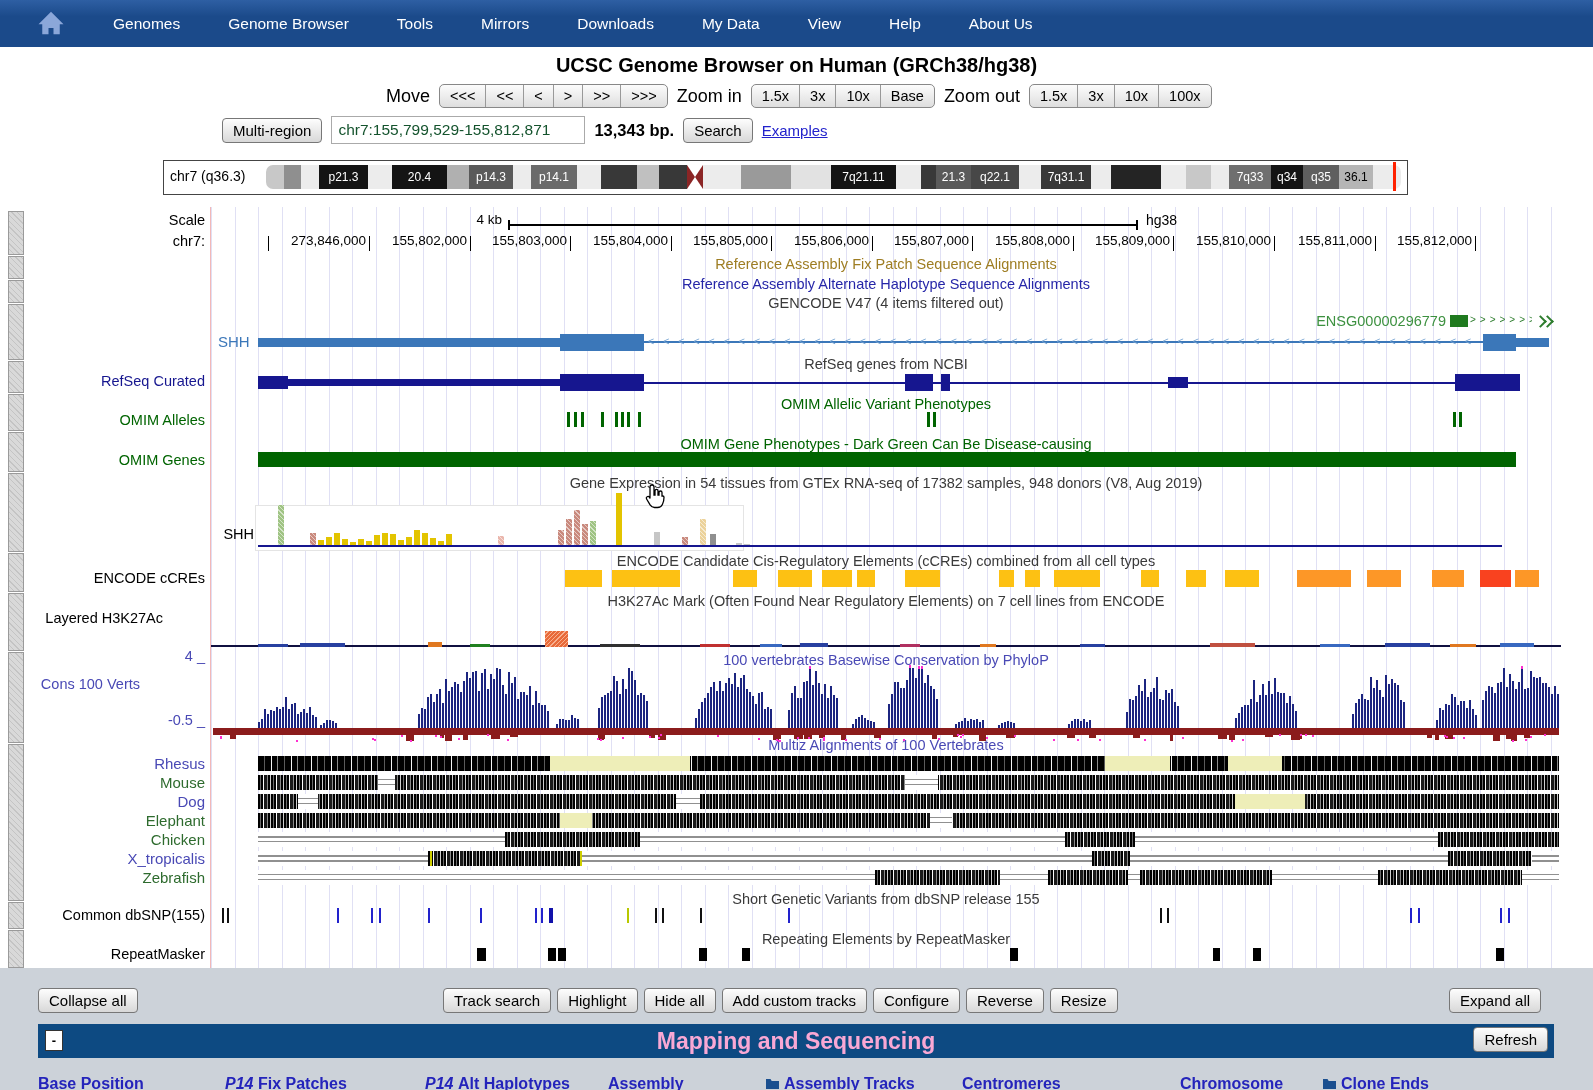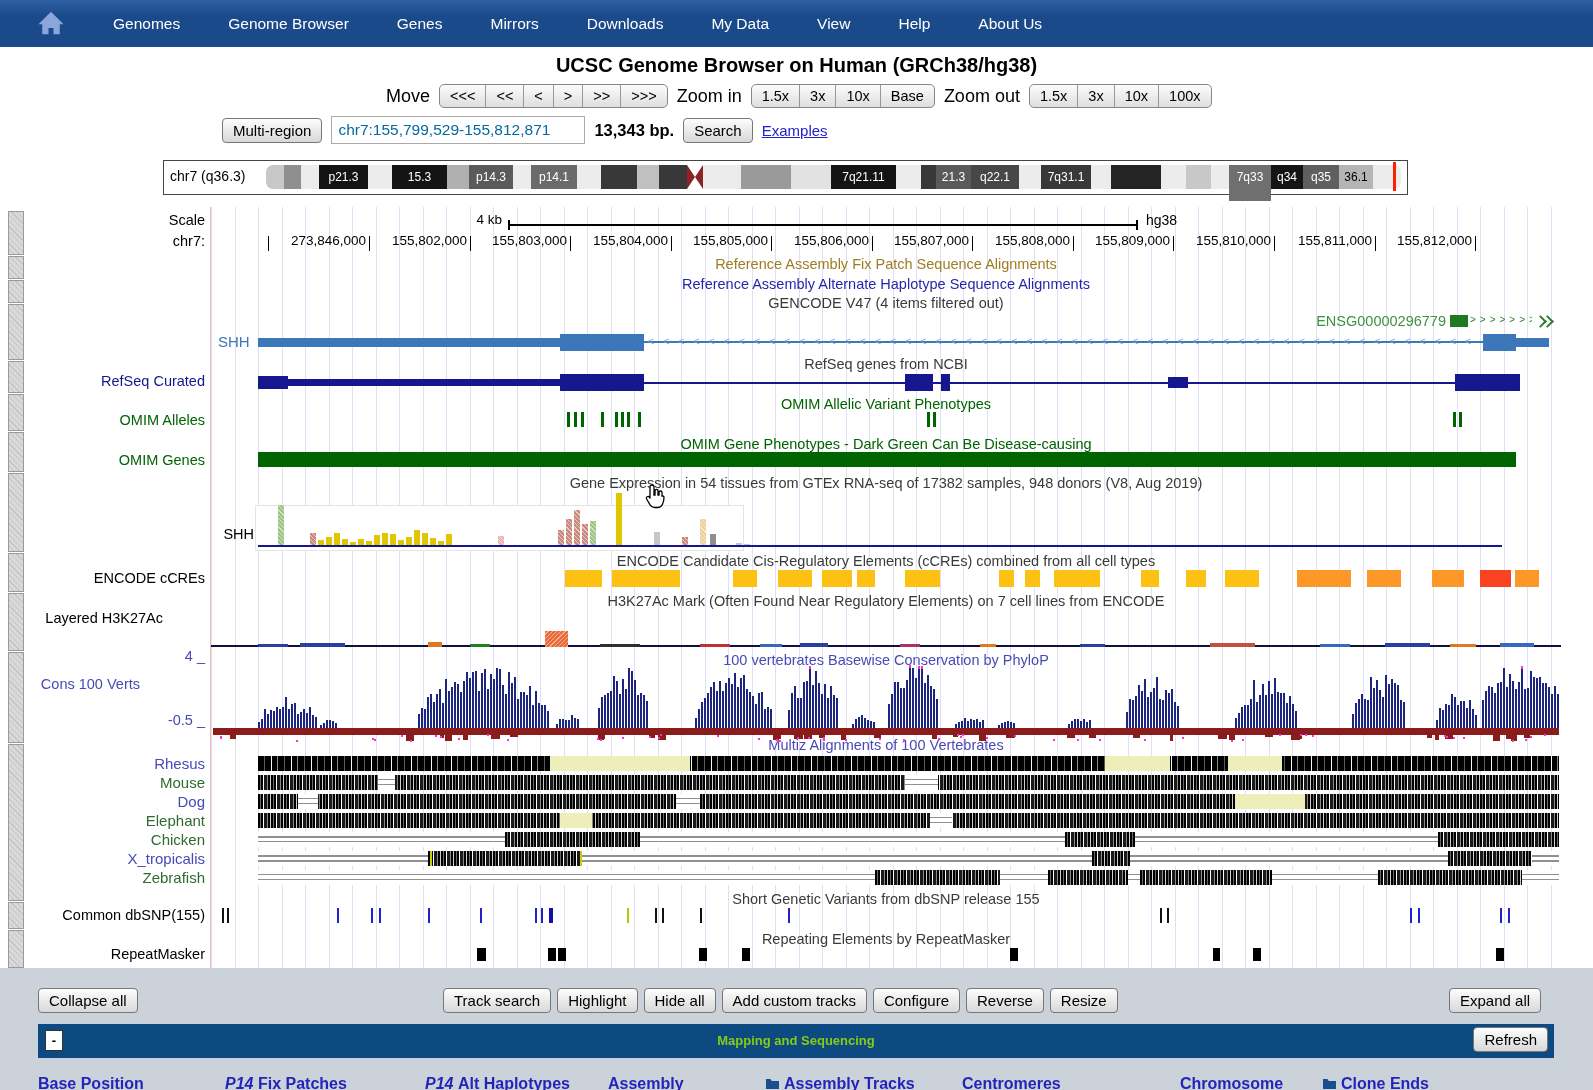--- a/index.html
+++ b/index.html
@@ -9,51 +9,51 @@
   #navitems{display:flex;gap:48px;margin-left:113px;align-items:center;height:47px;}
   .navitem{color:#fff;font-size:15.5px;cursor:pointer;white-space:nowrap;}
   #title{position:absolute;top:54px;left:0;width:1593px;text-align:center;font-size:20px;font-weight:bold;color:#000;}
   #controls{position:absolute;top:82px;left:386px;display:flex;align-items:center;gap:9px;height:28px;}
   .ctl-label{font-size:18px;color:#000;white-space:nowrap;}
   .btngroup{display:inline-flex;border:1px solid #888;border-radius:5px;overflow:hidden;background:linear-gradient(#fcfcfc,#dedede);}
   .gbtn{padding:3px 10px;font-size:14.5px;border:none;border-left:1px solid #999;background:transparent;cursor:pointer;font-family:"Liberation Sans",sans-serif;}
   .gbtn:first-child{border-left:none;}
   #posrow{position:absolute;top:116px;left:222px;display:flex;align-items:center;gap:9px;}
   .fbtn{border:1px solid #777;border-radius:4px;background:linear-gradient(#fdfdfd,#d8d8d8);font-size:15px;padding:3px 10px;cursor:pointer;font-family:"Liberation Sans",sans-serif;white-space:nowrap;}
-  #position-input{width:240px;height:22px;font-size:15.5px;border:1px solid #aaa;padding:2px 6px;color:#0369a1;font-family:"Liberation Sans",sans-serif;}
+  #position-input{width:240px;height:22px;font-size:15.5px;border:1px solid #aaa;padding:2px 6px;color:#14532d;font-family:"Liberation Sans",sans-serif;}
   #search-input{width:492px;height:22px;font-size:15px;border:1px solid #777;padding:2px 6px;font-family:"Liberation Sans",sans-serif;}
   #bp{font-size:16.5px;font-weight:bold;color:#000;white-space:nowrap;}
   #examples{color:#2222cc;text-decoration:underline;font-size:15px;cursor:pointer;}
   #ideo{position:absolute;left:163px;top:160px;width:1243px;height:33px;border:1px solid #444;background:#fff;}
   #browser{position:absolute;top:207px;left:0;width:1593px;height:761px;background:#fff;}
   .dense{background:repeating-linear-gradient(90deg,#000 0 2px,#6a6a6a 2px 3px,#000 3px 5px,#fdfdfd 5px 6px,#1a1a1a 6px 9px,#8a8a8a 9px 10px,#000 10px 12px,#cfcfcf 12px 13px);}
   .dense2{background:repeating-linear-gradient(90deg,#000 0 6px,#5a5a5a 6px 7px,#000 7px 13px,#f5f5f5 13px 14px,#000 14px 19px,#8a8a8a 19px 20px);}
   .gapseg{background:linear-gradient(to bottom,#fff 0 4px,#909090 4px 5.5px,#fff 5.5px 9px,#909090 9px 10.5px,#fff 10.5px 15px);}
   #footer{position:absolute;top:968px;left:0;width:1593px;height:122px;background:#ccd2d9;overflow:hidden;}
   #secbar{position:absolute;left:38px;top:56px;width:1516px;height:34px;background:#0d4a82;}
-  #sectitle{display:block;width:100%;text-align:center;line-height:34px;font-size:13px;font-weight:bold;color:#84cc16;}
+  #sectitle{display:block;width:100%;text-align:center;line-height:34px;font-size:23px;font-weight:bold;color:#f9a8d4;}
   #collapsebtn{position:absolute;left:7px;top:6px;width:18px;height:21px;background:#fff;border:1px solid #333;font-size:13px;font-weight:bold;line-height:17px;text-align:center;cursor:pointer;padding:0;}
   #refreshbtn{position:absolute;right:6px;top:3px;}
   .grouplink{position:absolute;top:107px;font-size:16px;font-weight:bold;color:#2424bb;cursor:pointer;white-space:nowrap;}
   .chev{position:absolute;width:7px;height:7px;border-top:2px solid #2e7d2e;border-right:2px solid #2e7d2e;transform:rotate(45deg);}
 </style>
 </head>
 <body>
 
 <div id="page">
   <div id="nav">
     <span id="home">
       <svg width="30" height="30" viewBox="0 0 24 24">
           <path d="M12 3 2 13h3v8h5v-5h4v5h5v-8h3z" fill="#8ba7d9"></path>
         </svg>
     </span>
     <div id="navitems">
         <span class="navitem">Genomes</span>
         <span class="navitem">Genome Browser</span>
-        <span class="navitem">Genes</span>
+        <span class="navitem">Tools</span>
         <span class="navitem">Mirrors</span>
         <span class="navitem">Downloads</span>
         <span class="navitem">My Data</span>
         <span class="navitem">View</span>
         <span class="navitem">Help</span>
         <span class="navitem">About Us</span>
       </div>
   </div>
 
   <div id="title">UCSC Genome Browser on Human (GRCh38/hg38)</div>
@@ -92,21 +92,21 @@
     <a id="examples">Examples</a>
   </div>
 
   <div id="ideo">
       <div style="position: absolute; left: 6px; top: 7px; font-size: 14px; color: rgb(0, 0, 0);">chr7 (q36.3)</div>
       <div style="position: absolute; left: 102px; top: 4px; width: 18px; height: 24px; background: rgb(200, 200, 200); font-size: 12px; color: rgb(0, 0, 0); text-align: center; line-height: 24px; overflow: hidden; border-radius: 7px 0px 0px 7px;"></div>
       <div style="position: absolute; left: 120px; top: 4px; width: 17px; height: 24px; background: rgb(143, 143, 143); font-size: 12px; color: rgb(0, 0, 0); text-align: center; line-height: 24px; overflow: hidden;"></div>
       <div style="position: absolute; left: 137px; top: 4px; width: 18px; height: 24px; background: rgb(236, 236, 236); font-size: 12px; color: rgb(0, 0, 0); text-align: center; line-height: 24px; overflow: hidden;"></div>
       <div style="position: absolute; left: 155px; top: 4px; width: 49px; height: 24px; background: rgb(20, 20, 20); font-size: 12px; color: rgb(255, 255, 255); text-align: center; line-height: 24px; overflow: hidden;">p21.3</div>
       <div style="position: absolute; left: 204px; top: 4px; width: 24px; height: 24px; background: rgb(236, 236, 236); font-size: 12px; color: rgb(0, 0, 0); text-align: center; line-height: 24px; overflow: hidden;"></div>
-      <div style="position: absolute; left: 228px; top: 4px; width: 55px; height: 24px; background: rgb(20, 20, 20); font-size: 12px; color: rgb(255, 255, 255); text-align: center; line-height: 24px; overflow: hidden;">15.3</div>
+      <div style="position: absolute; left: 228px; top: 4px; width: 55px; height: 24px; background: rgb(20, 20, 20); font-size: 12px; color: rgb(255, 255, 255); text-align: center; line-height: 24px; overflow: hidden;">20.4</div>
       <div style="position: absolute; left: 283px; top: 4px; width: 22px; height: 24px; background: rgb(176, 176, 176); font-size: 12px; color: rgb(0, 0, 0); text-align: center; line-height: 24px; overflow: hidden;"></div>
       <div style="position: absolute; left: 305px; top: 4px; width: 44px; height: 24px; background: rgb(90, 90, 90); font-size: 12px; color: rgb(255, 255, 255); text-align: center; line-height: 24px; overflow: hidden;">p14.3</div>
       <div style="position: absolute; left: 349px; top: 4px; width: 18px; height: 24px; background: rgb(236, 236, 236); font-size: 12px; color: rgb(0, 0, 0); text-align: center; line-height: 24px; overflow: hidden;"></div>
       <div style="position: absolute; left: 367px; top: 4px; width: 46px; height: 24px; background: rgb(106, 106, 106); font-size: 12px; color: rgb(255, 255, 255); text-align: center; line-height: 24px; overflow: hidden;">p14.1</div>
       <div style="position: absolute; left: 413px; top: 4px; width: 24px; height: 24px; background: rgb(236, 236, 236); font-size: 12px; color: rgb(0, 0, 0); text-align: center; line-height: 24px; overflow: hidden;"></div>
       <div style="position: absolute; left: 437px; top: 4px; width: 36px; height: 24px; background: rgb(56, 56, 56); font-size: 12px; color: rgb(0, 0, 0); text-align: center; line-height: 24px; overflow: hidden;"></div>
       <div style="position: absolute; left: 473px; top: 4px; width: 22px; height: 24px; background: rgb(192, 192, 192); font-size: 12px; color: rgb(0, 0, 0); text-align: center; line-height: 24px; overflow: hidden;"></div>
       <div style="position: absolute; left: 495px; top: 4px; width: 28px; height: 24px; background: rgb(56, 56, 56); font-size: 12px; color: rgb(0, 0, 0); text-align: center; line-height: 24px; overflow: hidden;"></div>
       <div style="position: absolute; left: 539px; top: 4px; width: 38px; height: 24px; background: rgb(236, 236, 236); font-size: 12px; color: rgb(0, 0, 0); text-align: center; line-height: 24px; overflow: hidden;"></div>
       <div style="position: absolute; left: 577px; top: 4px; width: 50px; height: 24px; background: rgb(154, 154, 154); font-size: 12px; color: rgb(0, 0, 0); text-align: center; line-height: 24px; overflow: hidden;"></div>
@@ -116,21 +116,21 @@
       <div style="position: absolute; left: 757px; top: 4px; width: 15px; height: 24px; background: rgb(56, 56, 56); font-size: 12px; color: rgb(0, 0, 0); text-align: center; line-height: 24px; overflow: hidden;"></div>
       <div style="position: absolute; left: 772px; top: 4px; width: 35px; height: 24px; background: rgb(90, 90, 90); font-size: 12px; color: rgb(255, 255, 255); text-align: center; line-height: 24px; overflow: hidden;">21.3</div>
       <div style="position: absolute; left: 807px; top: 4px; width: 48px; height: 24px; background: rgb(71, 71, 71); font-size: 12px; color: rgb(255, 255, 255); text-align: center; line-height: 24px; overflow: hidden;">q22.1</div>
       <div style="position: absolute; left: 855px; top: 4px; width: 22px; height: 24px; background: rgb(236, 236, 236); font-size: 12px; color: rgb(0, 0, 0); text-align: center; line-height: 24px; overflow: hidden;"></div>
       <div style="position: absolute; left: 877px; top: 4px; width: 50px; height: 24px; background: rgb(56, 56, 56); font-size: 12px; color: rgb(255, 255, 255); text-align: center; line-height: 24px; overflow: hidden;">7q31.1</div>
       <div style="position: absolute; left: 927px; top: 4px; width: 20px; height: 24px; background: rgb(236, 236, 236); font-size: 12px; color: rgb(0, 0, 0); text-align: center; line-height: 24px; overflow: hidden;"></div>
       <div style="position: absolute; left: 947px; top: 4px; width: 50px; height: 24px; background: rgb(36, 36, 36); font-size: 12px; color: rgb(0, 0, 0); text-align: center; line-height: 24px; overflow: hidden;"></div>
       <div style="position: absolute; left: 997px; top: 4px; width: 25px; height: 24px; background: rgb(236, 236, 236); font-size: 12px; color: rgb(0, 0, 0); text-align: center; line-height: 24px; overflow: hidden;"></div>
       <div style="position: absolute; left: 1022px; top: 4px; width: 25px; height: 24px; background: rgb(200, 200, 200); font-size: 12px; color: rgb(0, 0, 0); text-align: center; line-height: 24px; overflow: hidden;"></div>
       <div style="position: absolute; left: 1047px; top: 4px; width: 18px; height: 24px; background: rgb(236, 236, 236); font-size: 12px; color: rgb(0, 0, 0); text-align: center; line-height: 24px; overflow: hidden;"></div>
-      <div style="position: absolute; left: 1065px; top: 4px; width: 42px; height: 36px; background: rgb(111, 111, 111); font-size: 12px; color: rgb(255, 255, 255); text-align: center; line-height: 24px; overflow: hidden;">7q33</div>
+      <div style="position: absolute; left: 1065px; top: 4px; width: 42px; height: 24px; background: rgb(111, 111, 111); font-size: 12px; color: rgb(255, 255, 255); text-align: center; line-height: 24px; overflow: hidden;">7q33</div>
       <div style="position: absolute; left: 1107px; top: 4px; width: 32px; height: 24px; background: rgb(20, 20, 20); font-size: 12px; color: rgb(255, 255, 255); text-align: center; line-height: 24px; overflow: hidden;">q34</div>
       <div style="position: absolute; left: 1139px; top: 4px; width: 36px; height: 24px; background: rgb(95, 95, 95); font-size: 12px; color: rgb(255, 255, 255); text-align: center; line-height: 24px; overflow: hidden;">q35</div>
       <div style="position: absolute; left: 1175px; top: 4px; width: 34px; height: 24px; background: rgb(181, 181, 181); font-size: 12px; color: rgb(0, 0, 0); text-align: center; line-height: 24px; overflow: hidden;">36.1</div>
       <div style="position: absolute; left: 1209px; top: 4px; width: 28px; height: 24px; background: rgb(236, 236, 236); font-size: 12px; color: rgb(0, 0, 0); text-align: center; line-height: 24px; overflow: hidden; border-radius: 0px 7px 7px 0px;"></div>
       <div style="position: absolute; left: 523px; top: 4px; width: 0px; height: 0px; border-top: 12px solid transparent; border-bottom: 12px solid transparent; border-left: 8px solid rgb(139, 37, 37);"></div>
       <div style="position: absolute; left: 531px; top: 4px; width: 0px; height: 0px; border-top: 12px solid transparent; border-bottom: 12px solid transparent; border-right: 8px solid rgb(139, 37, 37);"></div>
       <div style="position: absolute; left: 1229px; top: 1px; width: 3px; height: 29px; background: rgb(255, 34, 0);"></div>
     </div>
 
   <div id="browser">

